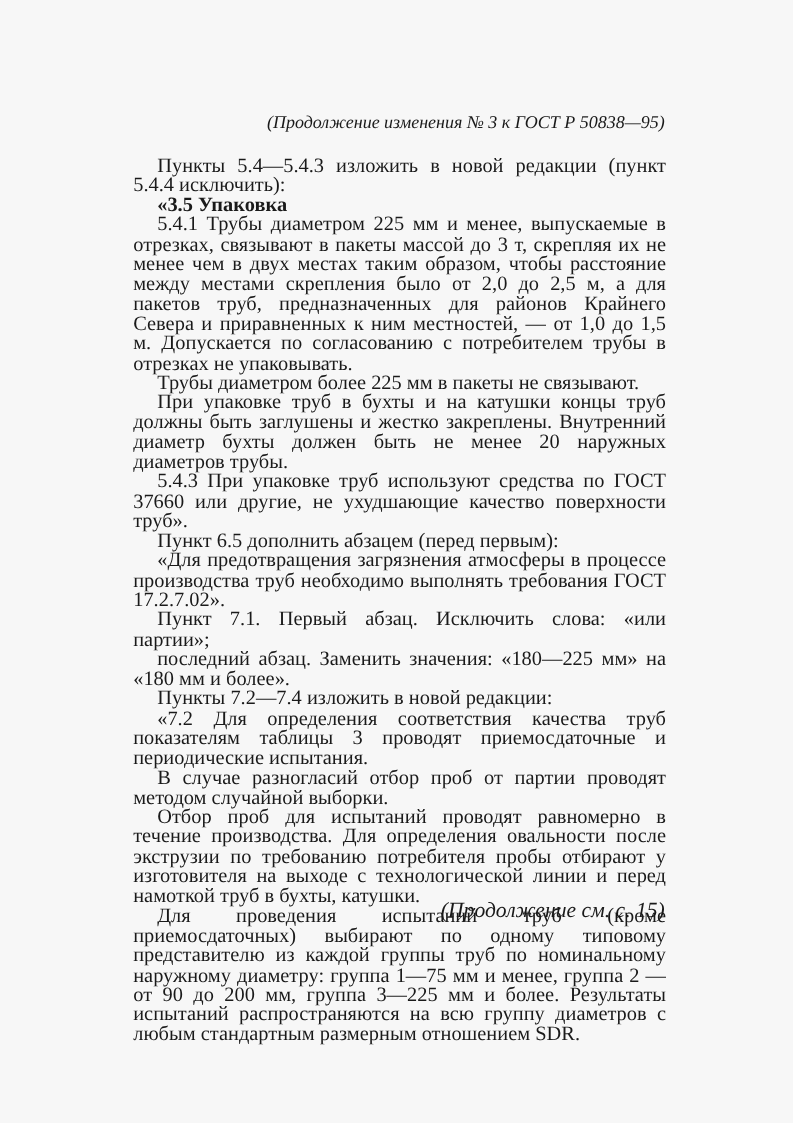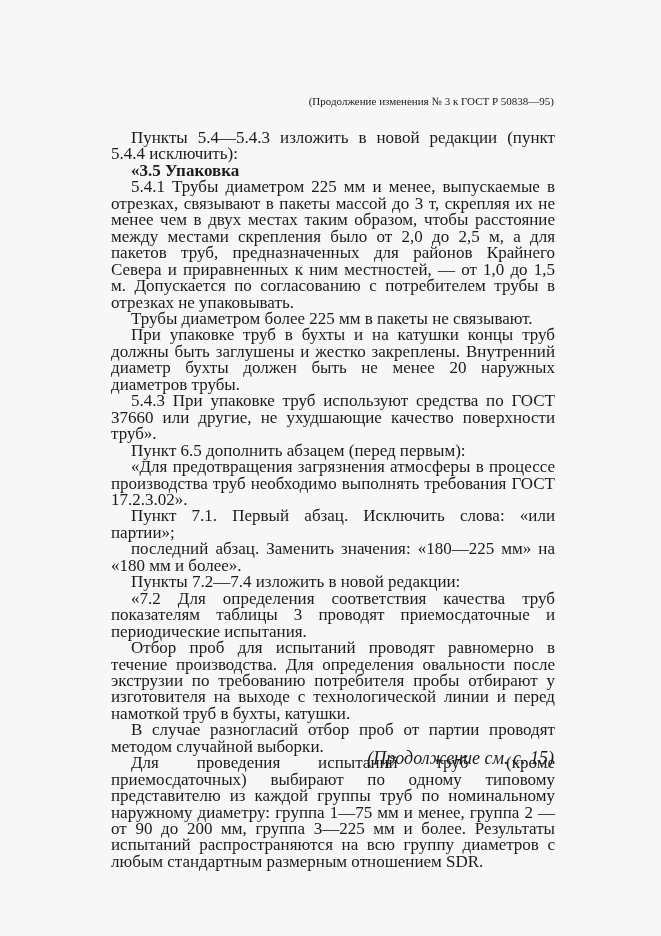--- a/index.html
+++ b/index.html
@@ -8,21 +8,22 @@
     background: #f7f7f7;
     position: relative;
     overflow: hidden;
     font-family: "Liberation Serif", "DejaVu Serif", serif;
     color: #1a1a1a;
   }
   .header {
     position: absolute;
     right: 107px;
     top: 95px;
-    font-size: 11px;
+    font-style: italic;
+    font-size: 15px;
     white-space: nowrap;
   }
   .body-text {
     position: absolute;
     left: 111px;
     top: 130px;
     width: 444px;
     font-size: 17px;
     line-height: 16.45px;
     text-align: justify;
@@ -47,23 +48,23 @@
 <div class="header">(Продолжение изменения № 3 к ГОСТ Р 50838—95)</div>
 
 <div class="body-text">
   <p>Пункты 5.4—5.4.3 изложить в новой редакции (пункт 5.4.4 исключить):</p>
   <p class="bold">«3.5 Упаковка</p>
   <p>5.4.1 Трубы диаметром 225 мм и менее, выпускаемые в отрезках, связывают в пакеты массой до 3 т, скрепляя их не менее чем в двух местах таким образом, чтобы расстояние между местами скрепления было от 2,0 до 2,5 м, а для пакетов труб, предназначенных для районов Крайнего Севера и приравненных к ним местностей, — от 1,0 до 1,5 м. Допускается по согласованию с потребителем трубы в отрезках не упаковывать.</p>
   <p>Трубы диаметром более 225 мм в пакеты не связывают.</p>
   <p>При упаковке труб в бухты и на катушки концы труб должны быть заглушены и жестко закреплены. Внутренний диаметр бухты должен быть не менее 20 наружных диаметров трубы.</p>
   <p>5.4.3 При упаковке труб используют средства по ГОСТ 37660 или другие, не ухудшающие качество поверхности труб».</p>
   <p>Пункт 6.5 дополнить абзацем (перед первым):</p>
-  <p>«Для предотвращения загрязнения атмосферы в процессе производства труб необходимо выполнять требования ГОСТ 17.2.3.02».</p>
+  <p>«Для предотвращения загрязнения атмосферы в процессе производства труб необходимо выполнять требования ГОСТ 17.2.7.02».</p>
   <p>Пункт 7.1. Первый абзац. Исключить слова: «или партии»;</p>
   <p>последний абзац. Заменить значения: «180—225 мм» на «180 мм и более».</p>
   <p>Пункты 7.2—7.4 изложить в новой редакции:</p>
   <p>«7.2 Для определения соответствия качества труб показателям таблицы 3 проводят приемосдаточные и периодические испытания.</p>
+  <p>В случае разногласий отбор проб от партии проводят методом случайной выборки.</p>
   <p>Отбор проб для испытаний проводят равномерно в течение производства. Для определения овальности после экструзии по требованию потребителя пробы отбирают у изготовителя на выходе с технологической линии и перед намоткой труб в бухты, катушки.</p>
-  <p>В случае разногласий отбор проб от партии проводят методом случайной выборки.</p>
   <p>Для проведения испытаний труб (кроме приемосдаточных) выбирают по одному типовому представителю из каждой группы труб по номинальному наружному диаметру: группа 1—75 мм и менее, группа 2 — от 90 до 200 мм, группа 3—225 мм и более. Результаты испытаний распространяются на всю группу диаметров с любым стандартным размерным отношением SDR.</p>
 </div>
 
 <div class="footer">(Продолжение см. с. 15)</div>
 
 </body></html>

